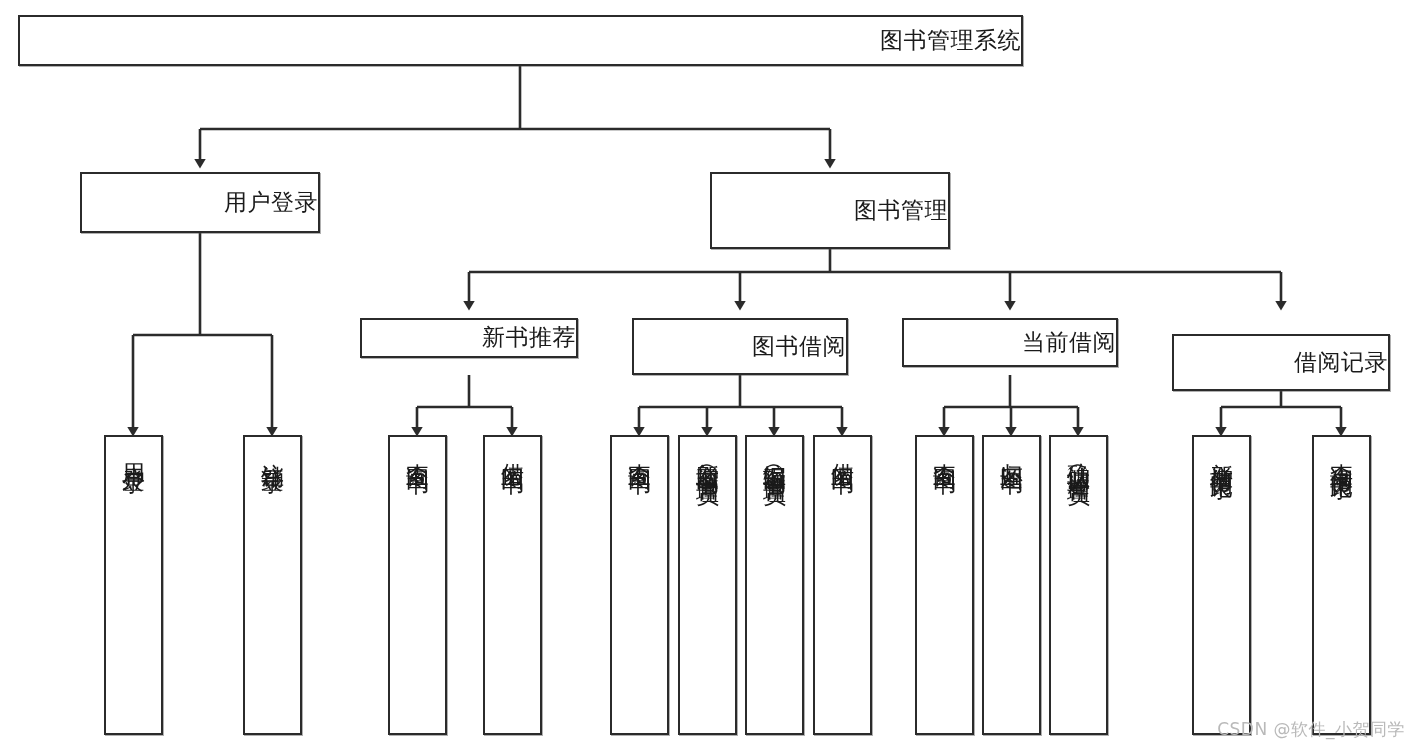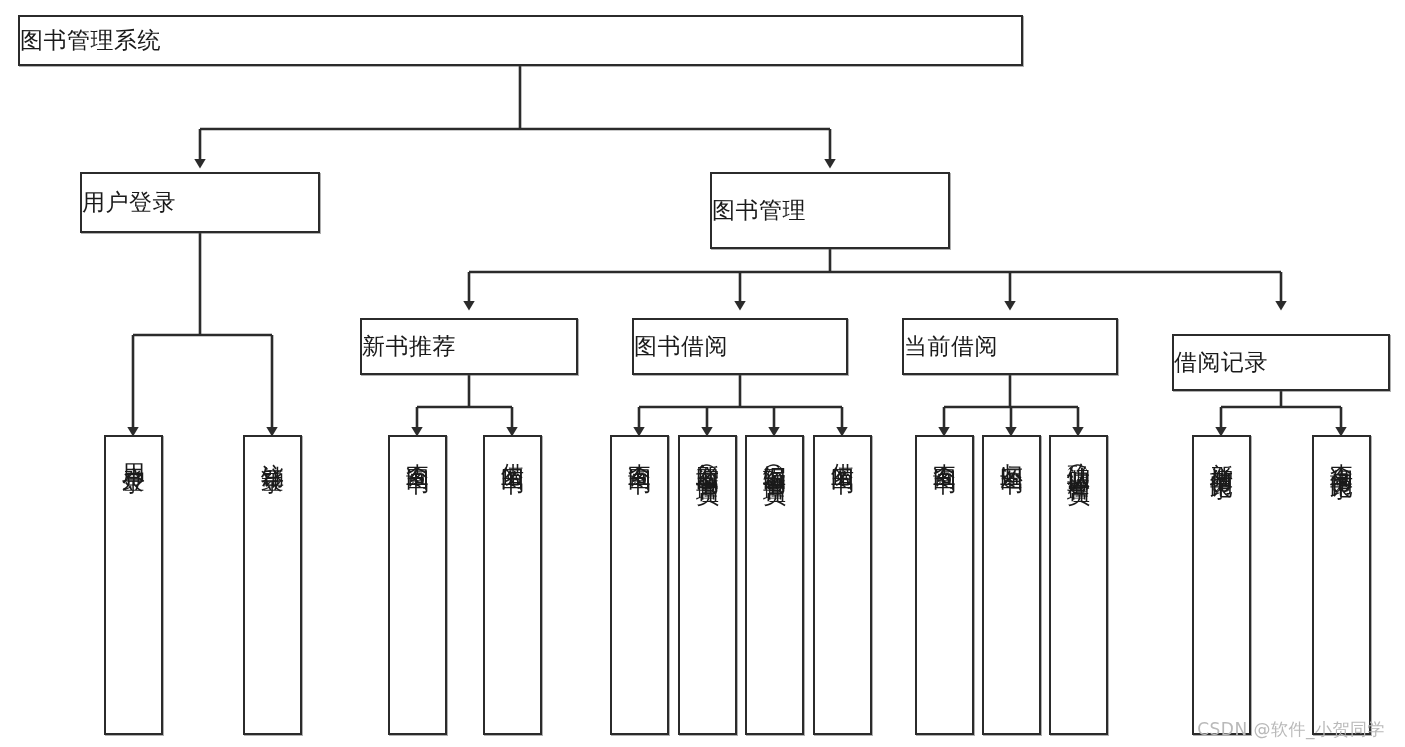--- a/index.html
+++ b/index.html
@@ -26,21 +26,21 @@
     height: 747px;
     pointer-events: none;
   }
   .node {
     position: absolute;
     box-sizing: border-box;
     background: #ffffff;
     border: 2px solid #2b2b2b;
     display: flex;
     align-items: center;
-    justify-content: flex-start;
+    justify-content: flex-end;
     color: #1a1a1a;
     box-shadow: 1px 1px 0 rgba(80,80,80,0.45);
   }
   .node .label {
     display: block;
     text-align: center;
     line-height: 1.18;
     white-space: nowrap;
   }
   .node.horiz .label {
@@ -60,21 +60,21 @@
     writing-mode: vertical-rl;
     text-orientation: upright;
     font-size: 23px;
     line-height: 1.0;
     letter-spacing: 3px;
     white-space: normal;
     max-height: 288px;
   }
   .watermark {
     position: absolute;
-    right: 20px;
+    right: 0;
     bottom: 6px;
     font-size: 17px;
     color: #b9b9b9;
     letter-spacing: 0.5px;
     white-space: nowrap;
     user-select: none;
   }
 </style>
 </head>
 <body>
@@ -135,27 +135,27 @@
     <span class="label">图书管理系统</span>
   </div>
 
   <div class="node horiz" style="left:80px; top:172px; width:240px; height:61px;">
     <span class="label">用户登录</span>
   </div>
   <div class="node horiz" style="left:710px; top:172px; width:240px; height:77px;">
     <span class="label">图书管理</span>
   </div>
 
-  <div class="node horiz" style="left:360px; top:318px; width:218px; height:57px;">
+  <div class="node horiz" style="left:360px; top:318px; width:218px; height:40px;">
     <span class="label">新书推荐</span>
   </div>
   <div class="node horiz" style="left:632px; top:318px; width:216px; height:57px;font-family:Liberation Serif, serif;">
     <span class="label">图书借阅</span>
   </div>
-  <div class="node horiz" style="left:902px; top:318px; width:216px; height:57px;">
+  <div class="node horiz" style="left:902px; top:318px; width:216px; height:49px;">
     <span class="label">当前借阅</span>
   </div>
   <div class="node horiz" style="left:1172px; top:318px; width:218px; height:57px;margin-top:16px;">
     <span class="label">借阅记录</span>
   </div>
 
   <div class="node vert" style="left:104px; top:435px; width:59px; height:300px;">
     <span class="label">用户登录</span>
   </div>
   <div class="node vert" style="left:243px; top:435px; width:59px; height:300px;">

